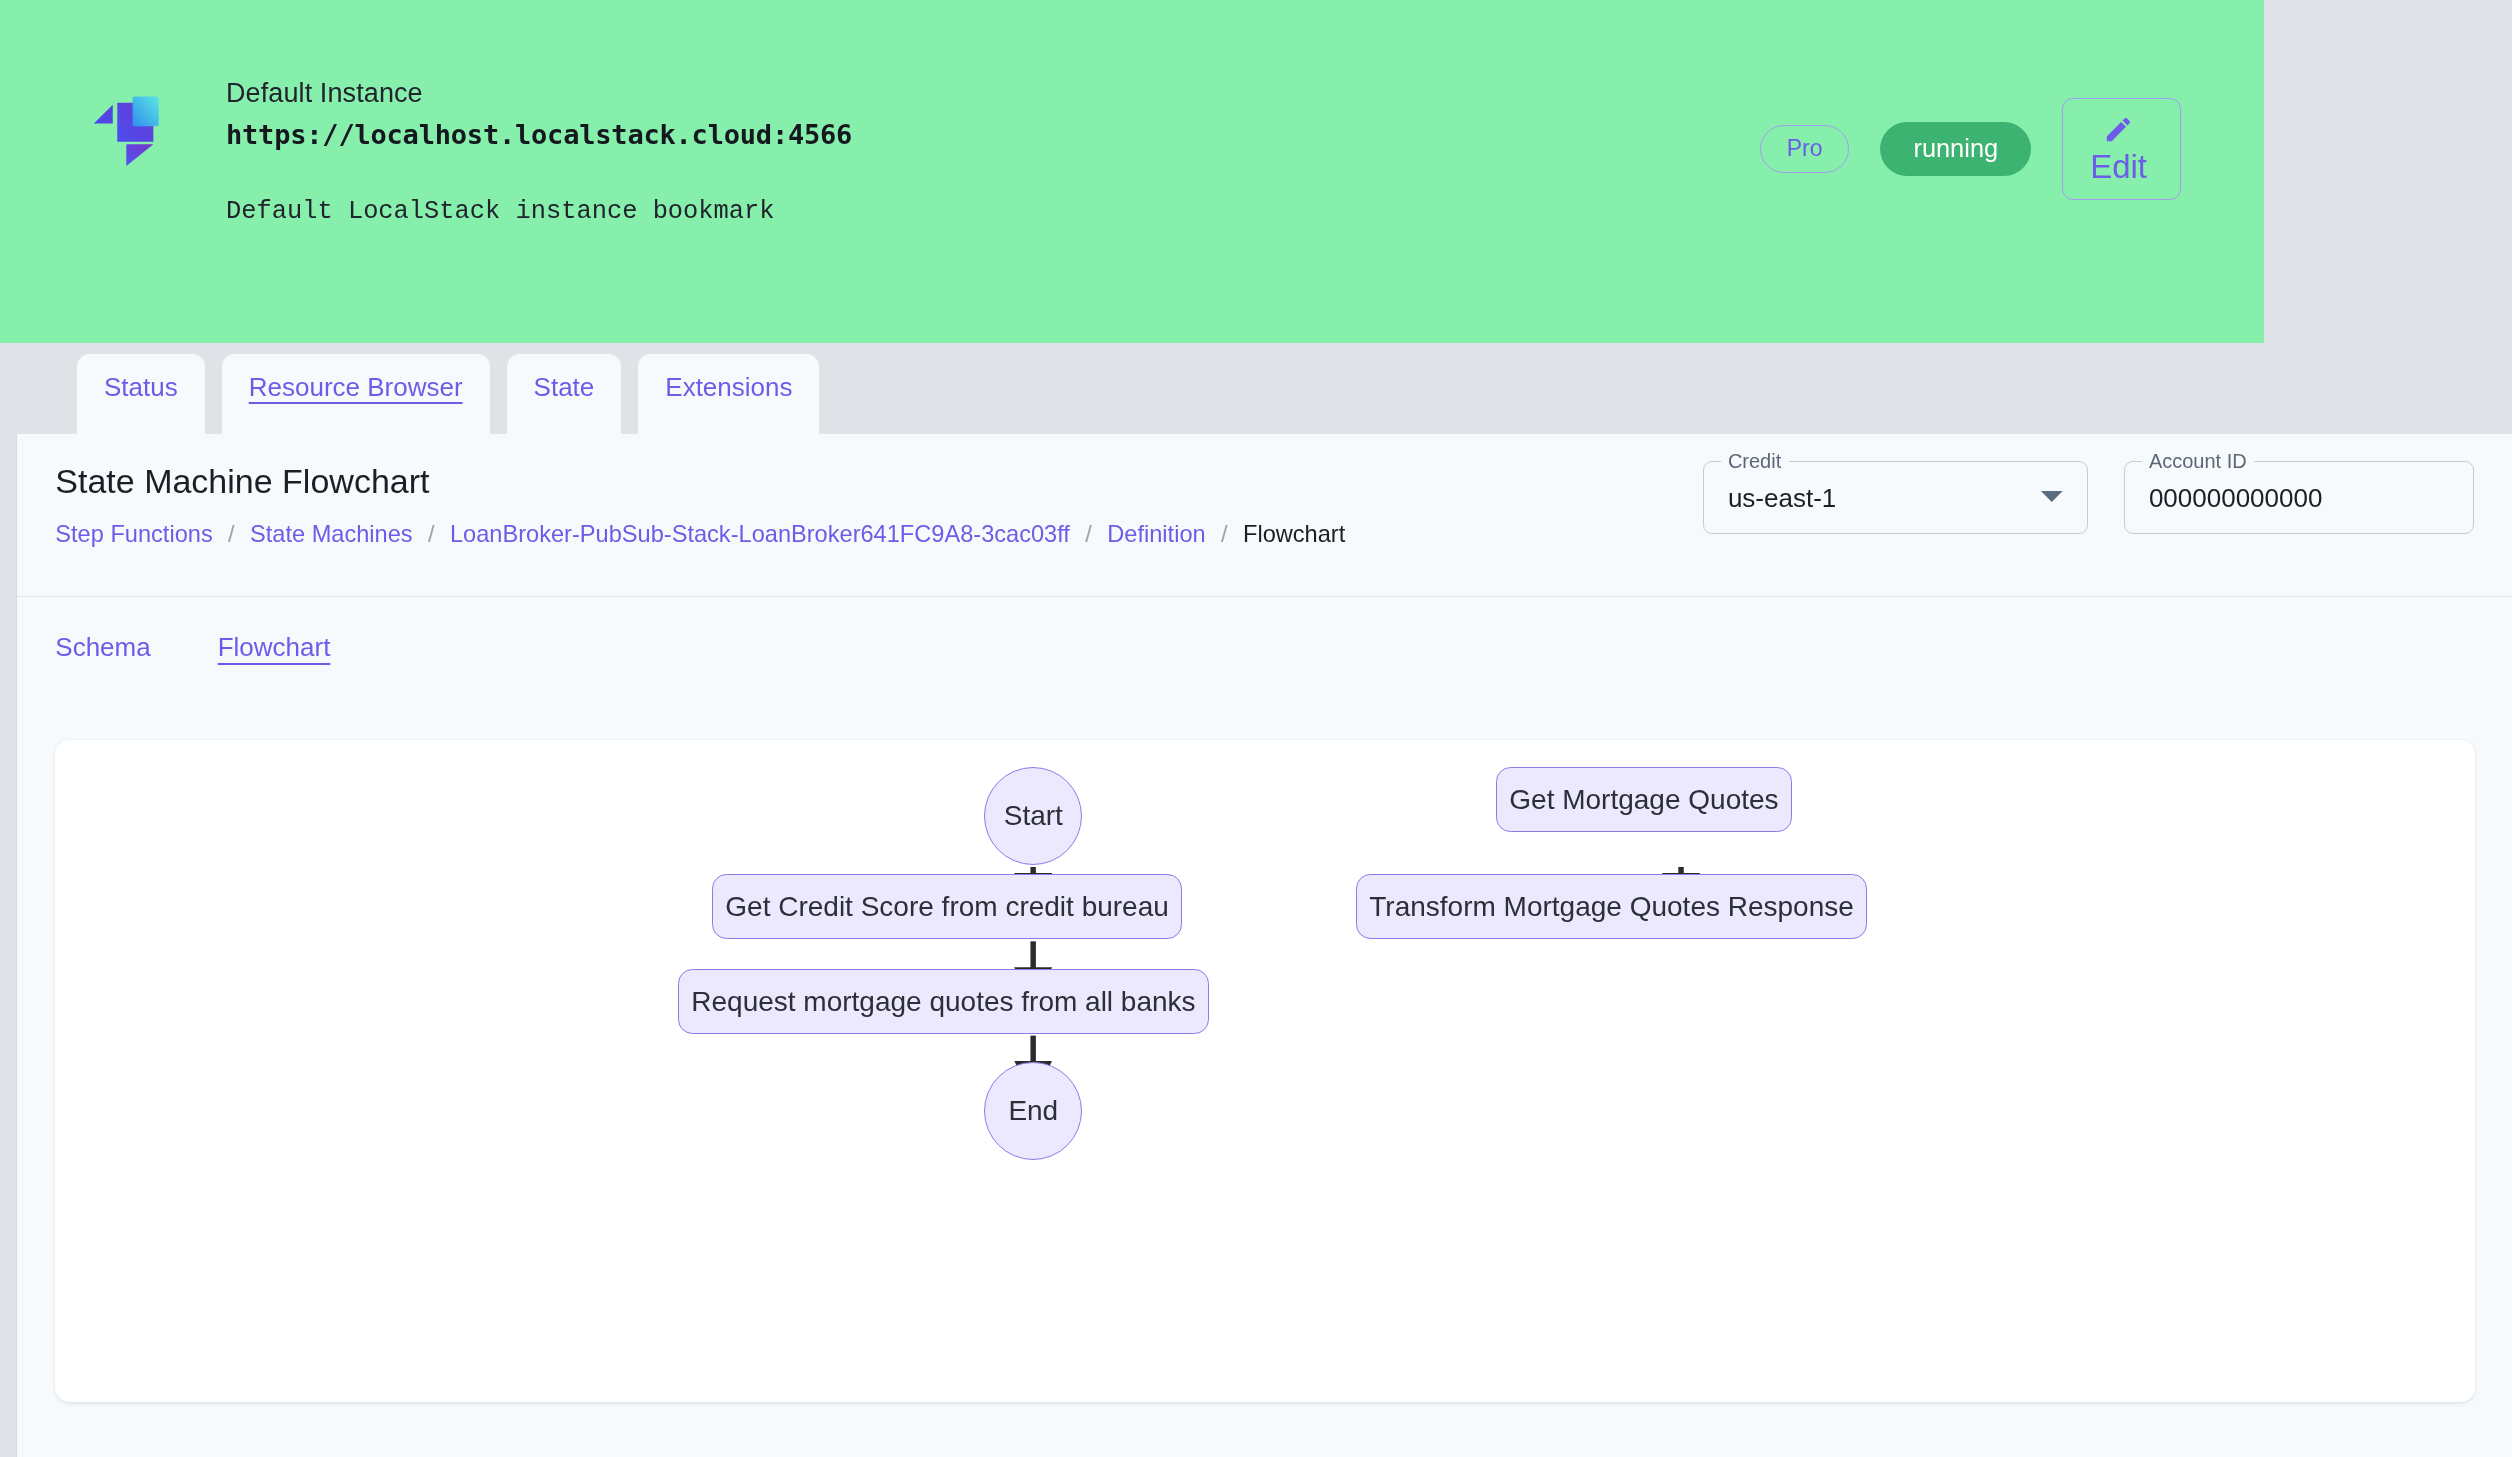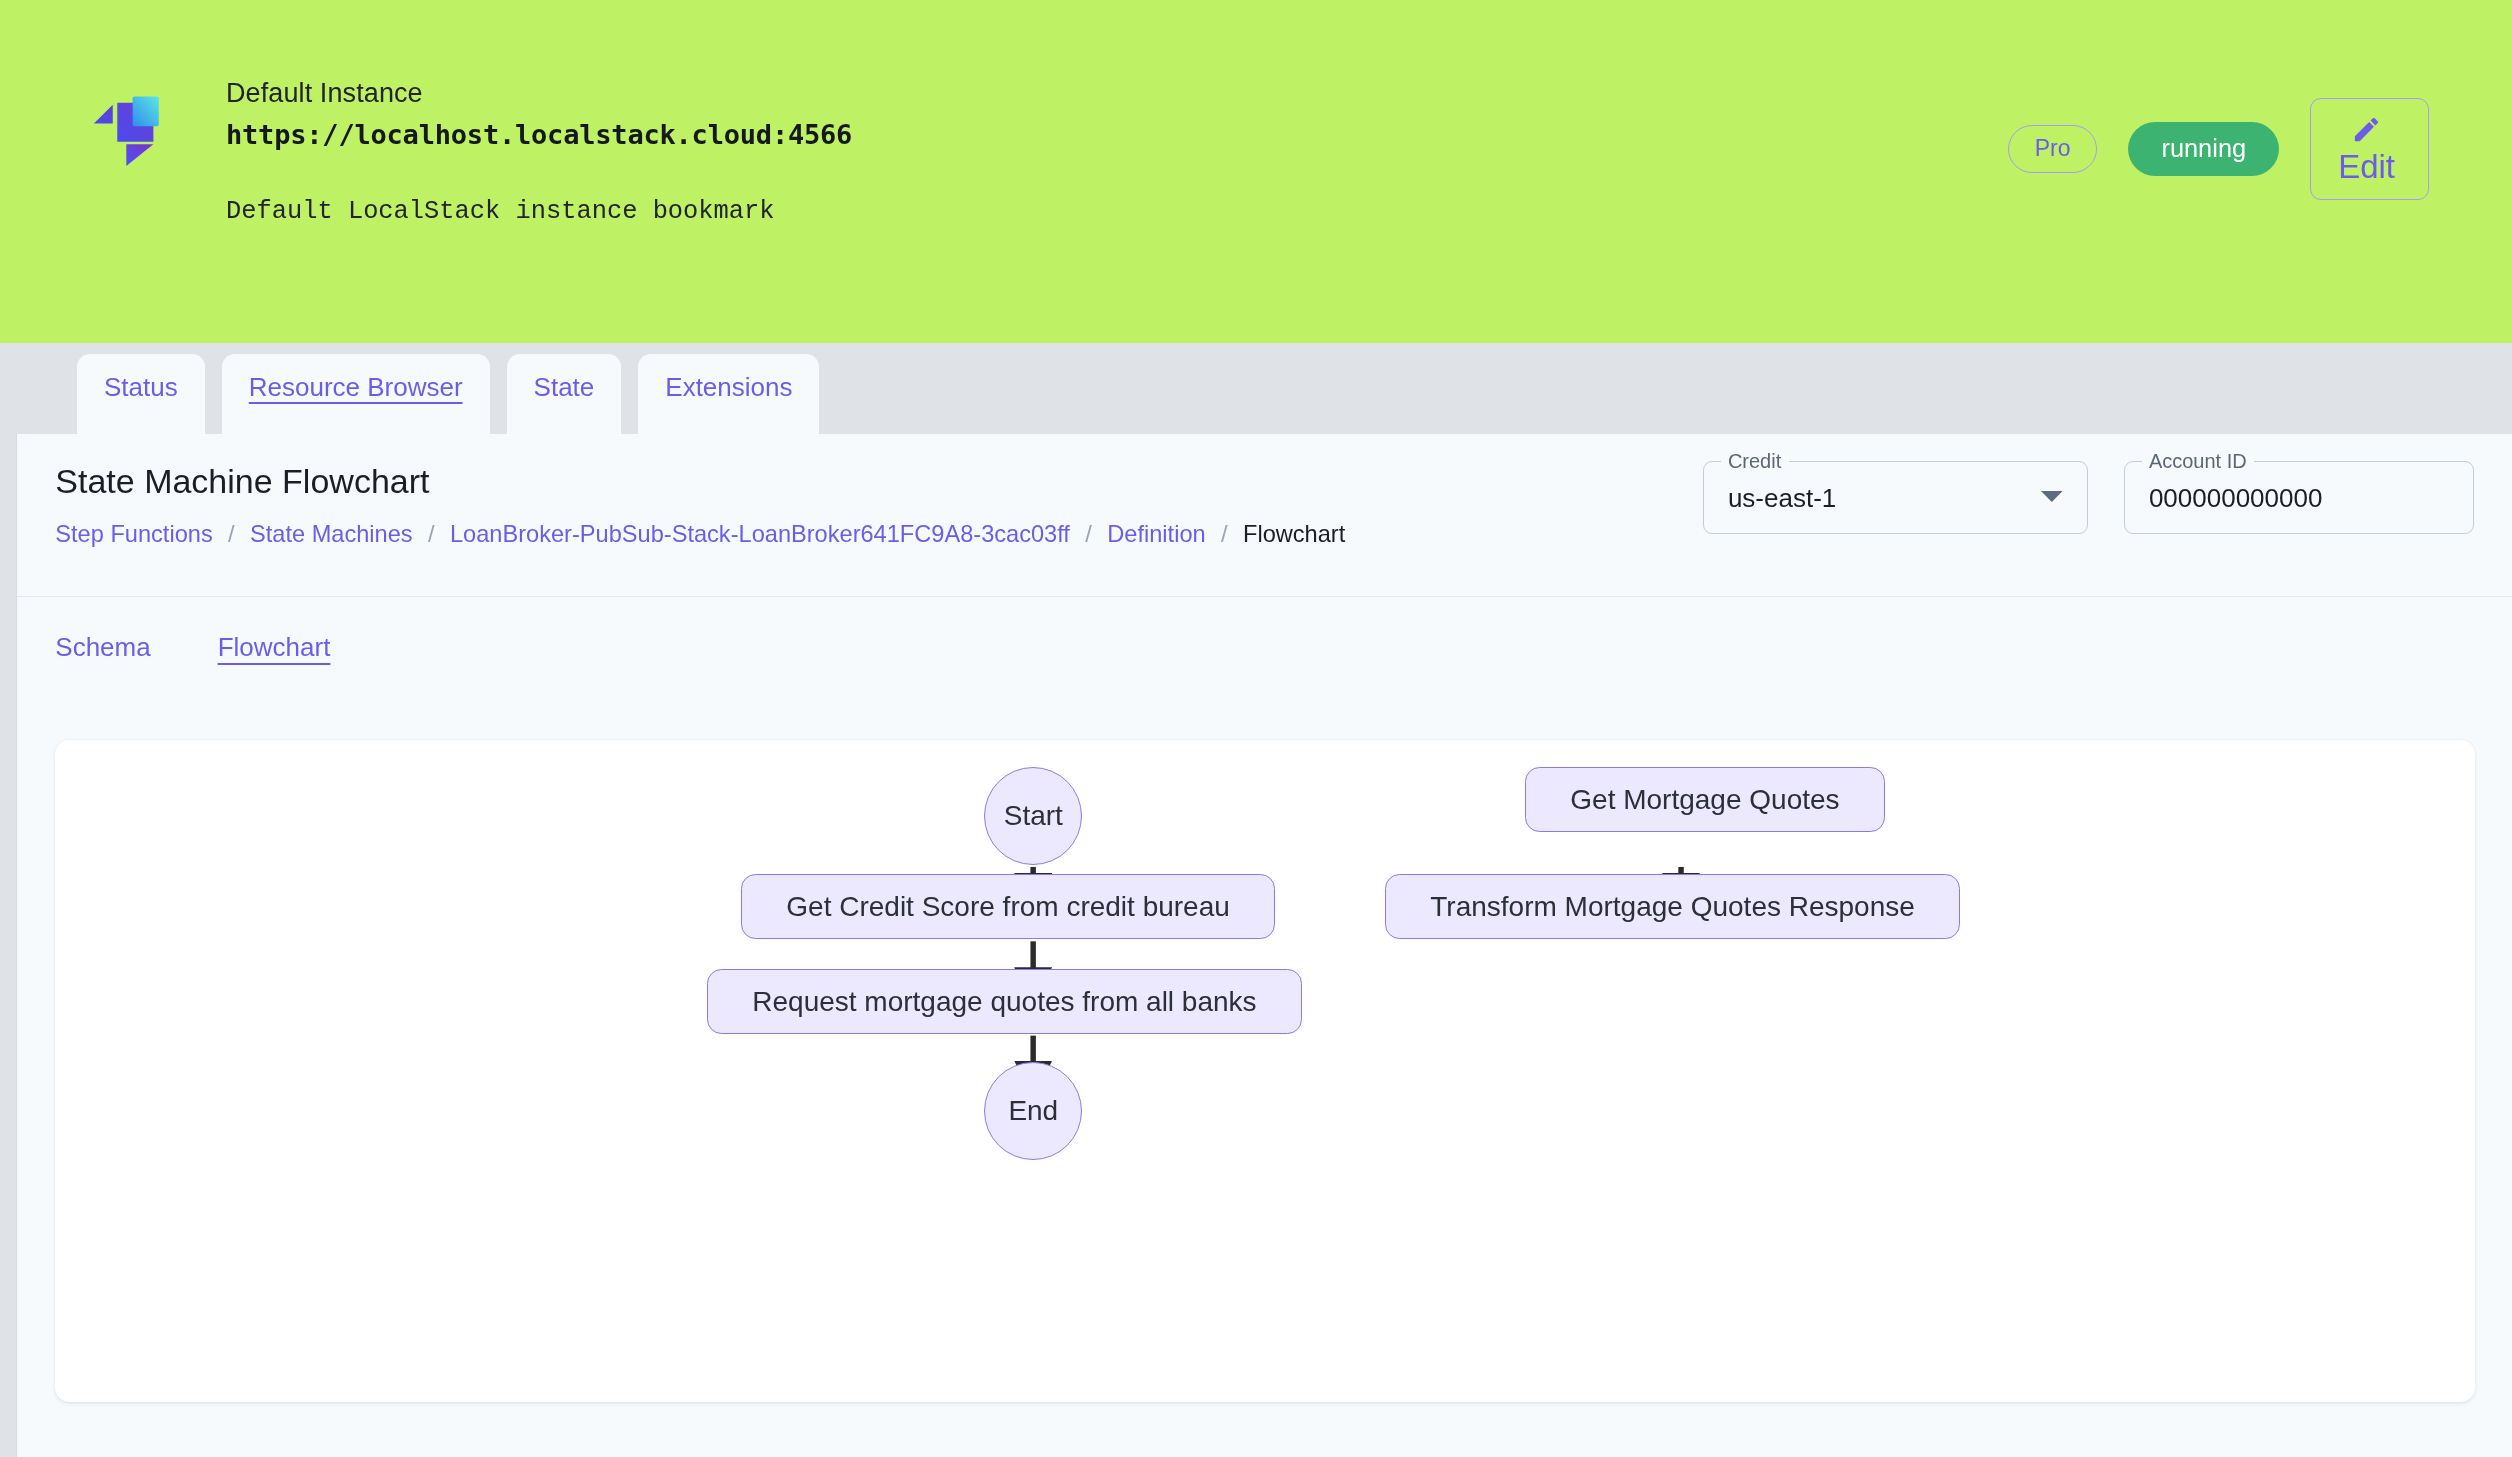--- a/index.html
+++ b/index.html
@@ -20,23 +20,23 @@
     position: relative;
     width: 2512px;
     height: 1457px;
     background: #dfe3e8;
   }
 
   
   .instance-header {
     position: absolute;
     left: 0; top: 0;
-    width: 2512px;
+    width: 2264px;
     height: 343px;
-    background: #bef264;
+    background: #86efac;
   }
   .instance-inner {
     position: absolute;
     left: 83px; top: 74px;
     display: flex;
     align-items: flex-start;
   }
   .ls-logo {
     width: 83px; height: 83px;
     position: relative;
@@ -289,22 +289,21 @@
     z-index: 2;
   }
   .node.terminal {
     border-radius: 50%;
     width: 98px;
     height: 98px;
   }
   .node.task {
     border-radius: 14.5px;
     height: 65px;
-    padding: 0 44px;
-    margin-left: 29px;
+    padding: 0 12px;
   }
 </style>
 </head>
 <body>
 
 <div class="app">
 
   <div class="instance-header">
     <div class="instance-inner">
       <div class="ls-logo">

